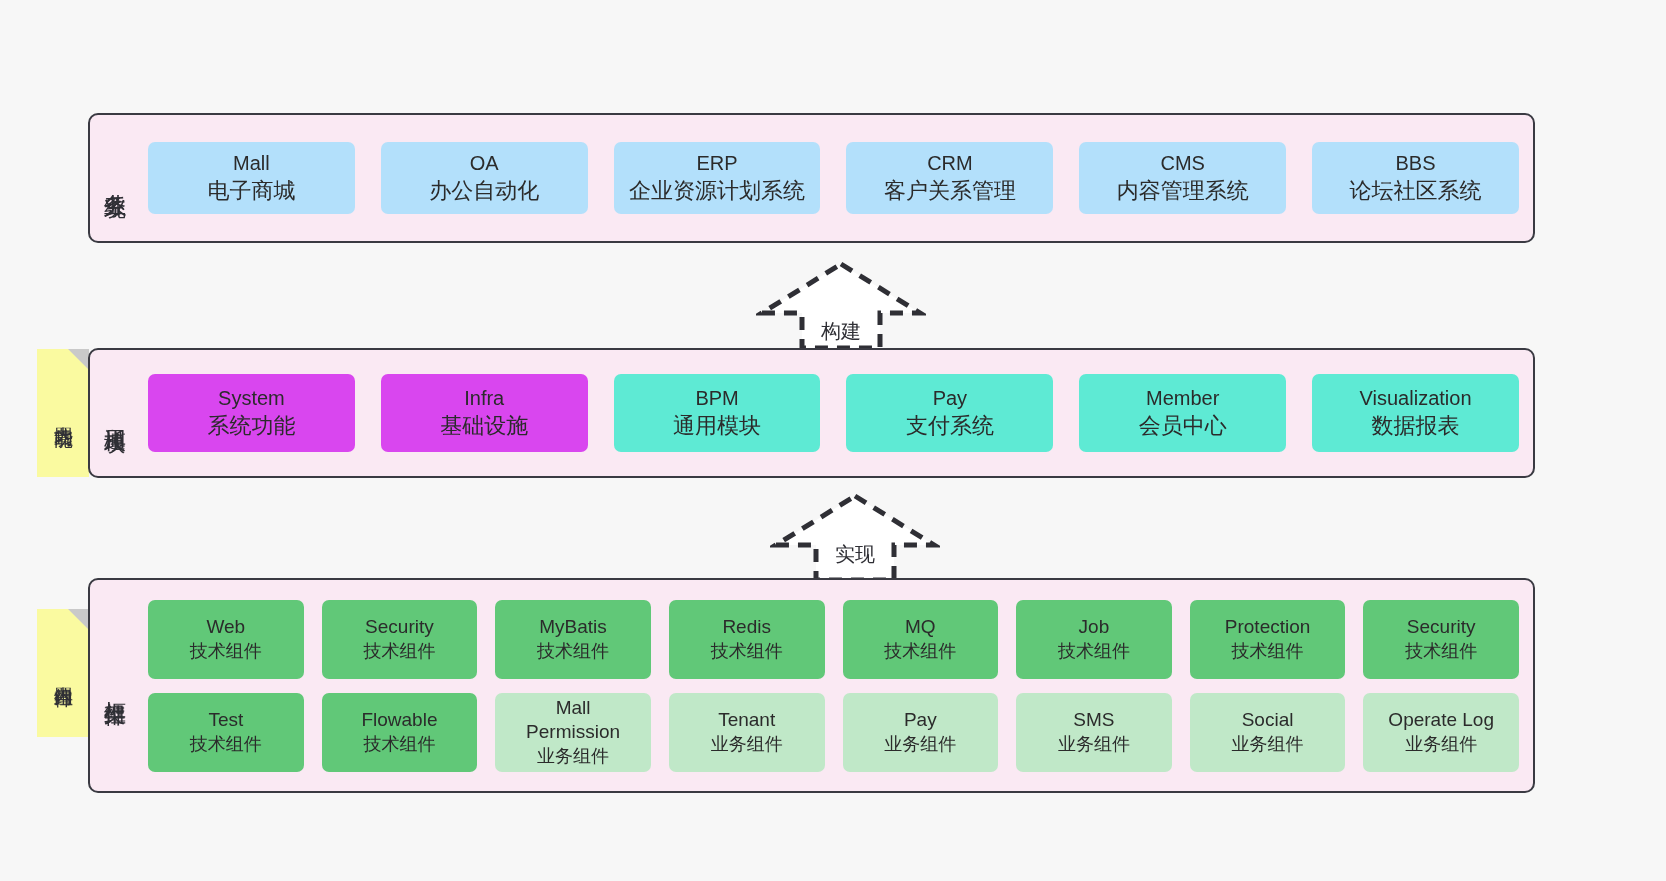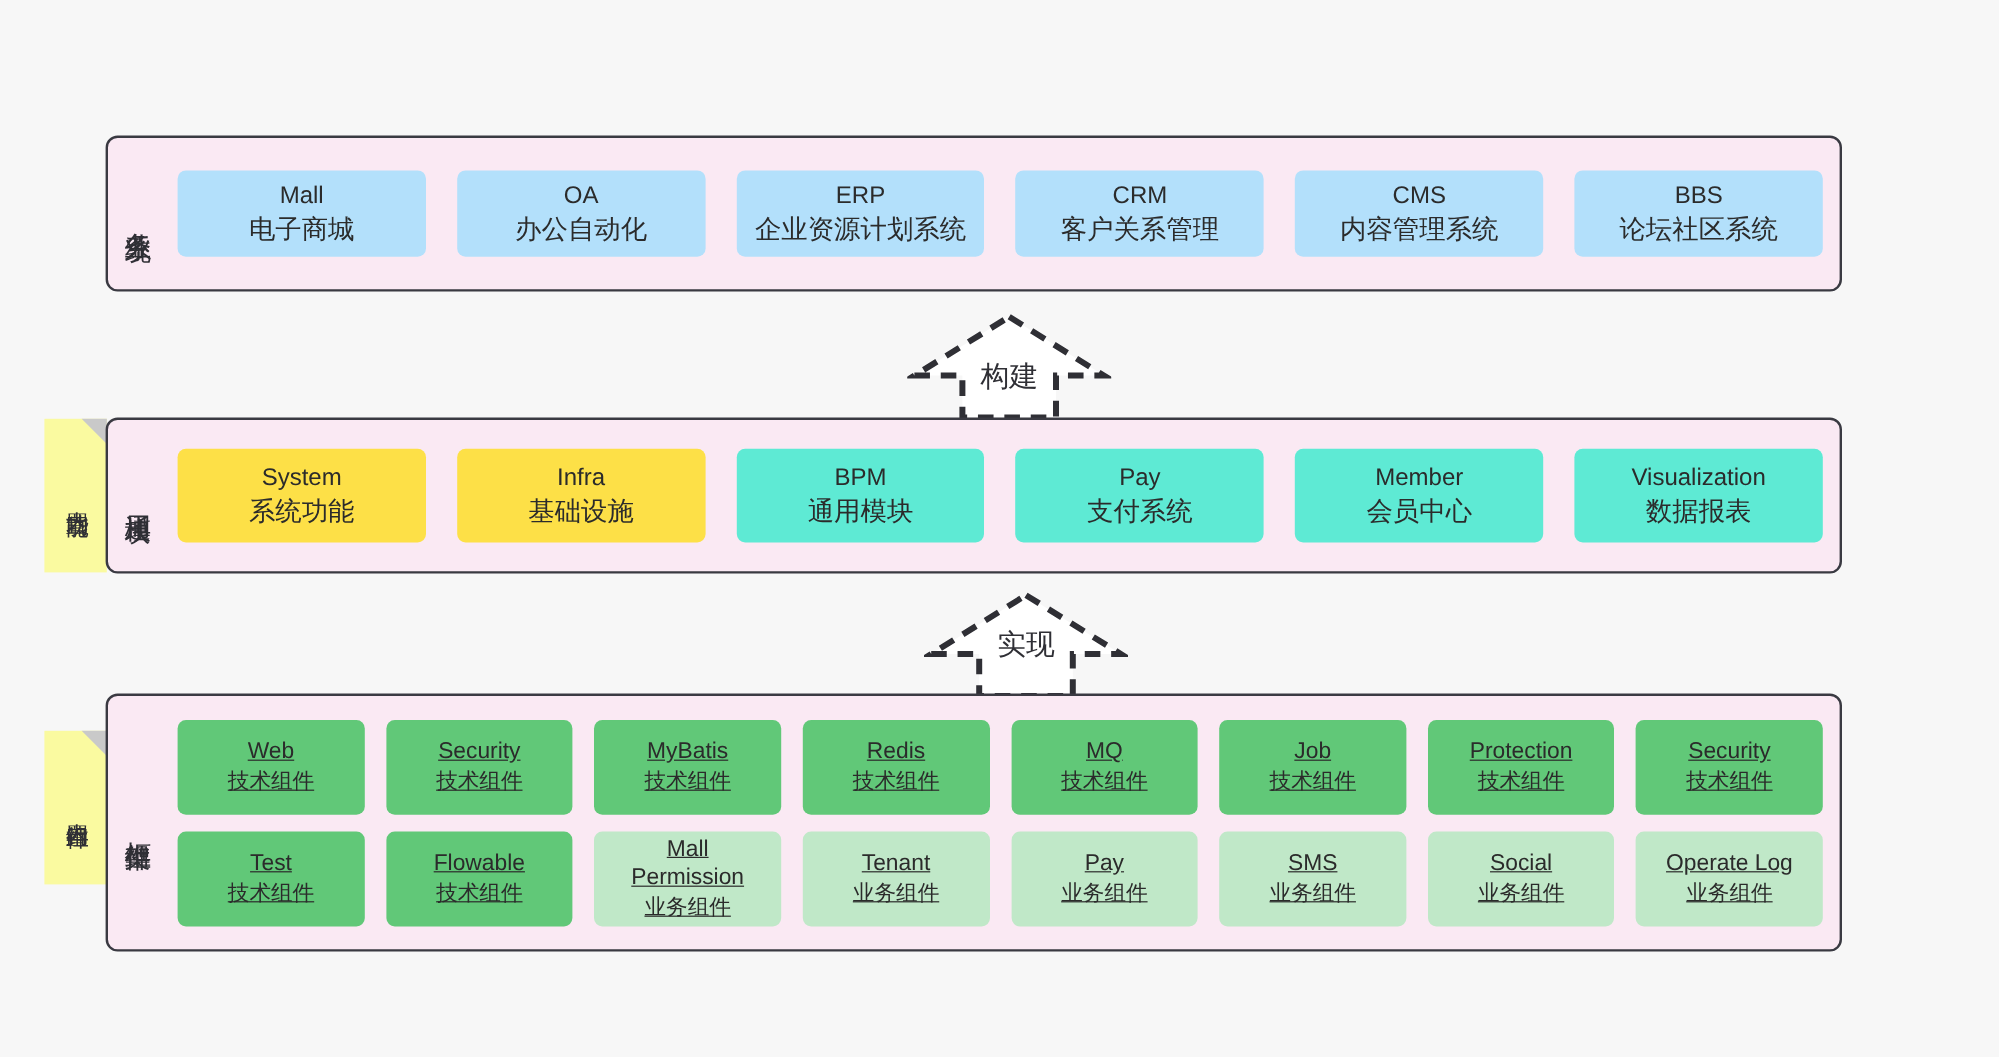--- a/index.html
+++ b/index.html
@@ -72,38 +72,38 @@
     text-align: center;
     line-height: 1.28;
     color: #2b2b2b;
     padding: 4px 6px;
   }
   .cell .t1 { font-size: 20px; }
   .cell .t2 { font-size: 22px; }
   .cell .t3 { font-size: 19px; }
 
   .c-blue       { background: #b3e0fb; }
-  .c-red        { background: #fde047; justify-content: center; }
+  .c-red        { background: #d946ef; justify-content: center; }
   .c-pink       { background: #5eead4; }
   .c-green      { background: #61c878; }
   .c-lightgreen { background: #c0e8c8; }
 
   
   #layer-business { left: 88px;  top: 113px; width: 1447px; height: 130px; }
   #layer-business .layer-body { padding-left: 8px; }
   #layer-business .cell { height: 72px; }
 
   #layer-modules  { left: 88px;  top: 348px; width: 1447px; height: 130px; }
   #layer-modules .layer-body { padding-left: 8px; }
   #layer-modules .cell { height: 78px; }
 
   #layer-framework{ left: 88px;  top: 578px; width: 1447px; height: 215px; }
   #layer-framework .layer-body { padding-left: 8px; gap: 14px; }
   #layer-framework .row { gap: 18px; }
-  #layer-framework .cell { height: 79px; text-decoration: underline; }
+  #layer-framework .cell { height: 79px; }
   #layer-framework .cell .t1 { font-size: 19px; }
   #layer-framework .cell .t2 { font-size: 18px; }
   #layer-framework .cell .t3 { font-size: 18px; }
 
   
   .sticky {
     position: absolute;
     box-sizing: border-box;
     background: #fafaa0;
     display: flex;
@@ -133,24 +133,25 @@
     position: absolute;
     display: flex;
     align-items: flex-end;
     justify-content: center;
   }
   .block-arrow svg { display: block; }
   .block-arrow .arrow-label {
     position: absolute;
     left: 50%;
     transform: translateX(-50%);
-    font-size: 24px;
+    font-size: 20px;
     color: #2f2f35;
     background: transparent;
     white-space: nowrap;
+    margin-top: 20px;
   }
   #arrow-build  { left: 756px; top: 258px; width: 170px; height: 92px; }
   #arrow-build  .arrow-label { top: 40px; }
   #arrow-impl   { left: 770px; top: 490px; width: 170px; height: 92px; }
   #arrow-impl   .arrow-label { top: 31px; }
 </style>
 </head>
 <body>
 
 <div id="canvas">

